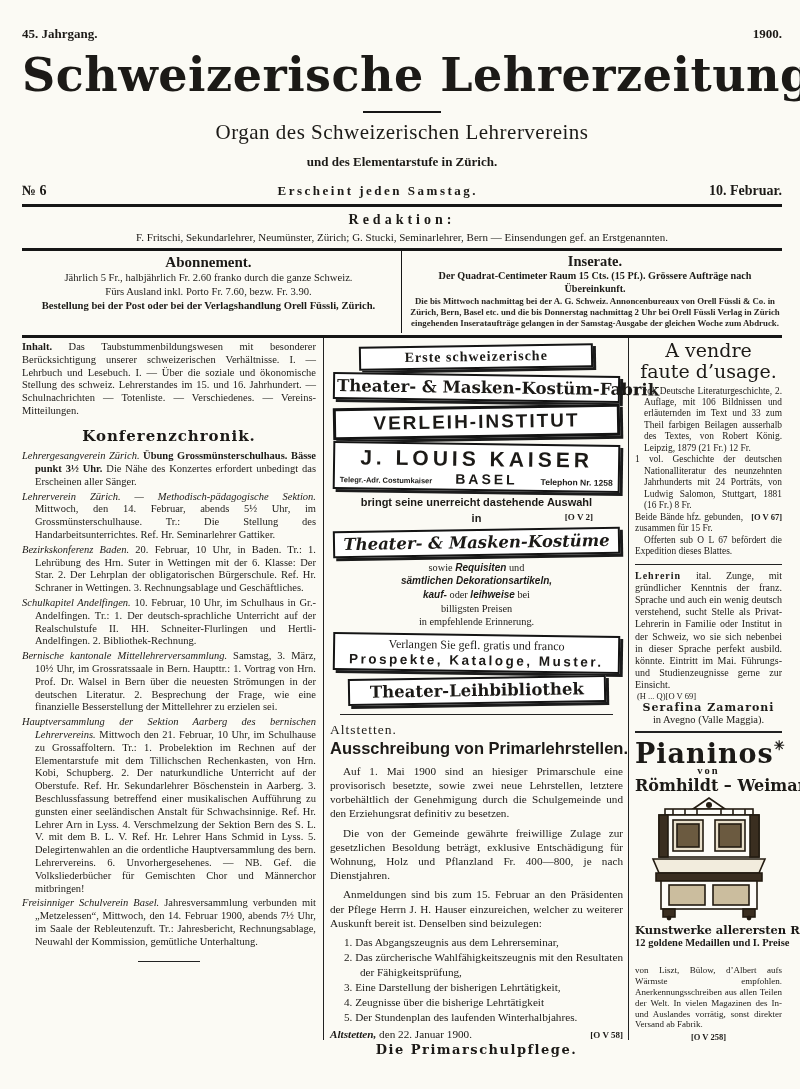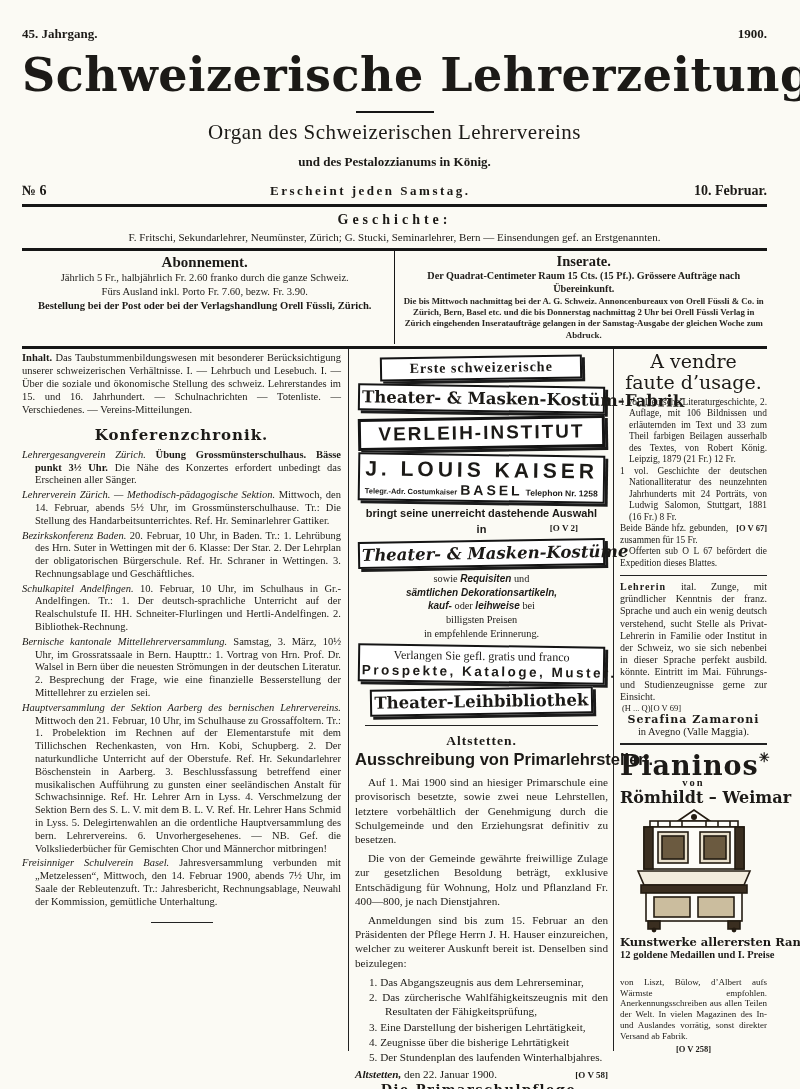--- a/index.html
+++ b/index.html
@@ -4,21 +4,21 @@
 <style>
   * { box-sizing: border-box; margin: 0; padding: 0; }
   html,body { width: 800px; height: 1089px; }
   body {
     background: #fbfaf4;
     color: #1c1a17;
     font-family: "Liberation Serif", serif;
     overflow: hidden;
     position: relative;
   }
-  .page { padding: 26px 33px 0 22px; }
+  .page { padding: 26px 18px 0 22px; }
 
   
   .mast-row { display:flex; justify-content:space-between; font-weight:bold; font-size:13px; }
   .np-title {
     text-align:center; font-family:"DejaVu Serif", serif; font-weight:bold;
     font-size:46px; letter-spacing:0.5px; margin-top:6px; white-space:nowrap;
   }
   .title-rule { width:78px; border-top:2.5px solid #161616; margin:9px auto 7px auto; }
   .organ { text-align:center; font-size:21px; letter-spacing:0.5px; }
   .organ2 { text-align:center; font-size:13px; font-weight:bold; margin-top:9px; }
@@ -37,21 +37,21 @@
   .ins-cell { width:50%; padding:2px 2px 3px 8px; text-align:center; }
   .abo-h { font-weight:bold; font-size:15px; }
   .abo-cell p { font-size:10.6px; line-height:1.3; }
   .ins-h { font-weight:bold; font-size:14.5px; }
   .ins-l1 { font-size:10.2px; font-weight:bold; line-height:1.25; }
   .ins-l2 { font-size:8.8px; line-height:1.3; font-weight:bold; color:#2a2723; }
 
   
   .main { display:flex; align-items:stretch; margin-top:0; height:702px; }
   .col-left  { width:337px; padding:3px 7px 0 0; }
-  .col-mid   { width:266px; border-left:1.5px solid #222; border-right:1.5px solid #222; padding:2px 5px 0 6px; }
+  .col-mid   { width:306px; border-left:1.5px solid #222; border-right:1.5px solid #222; padding:2px 5px 0 6px; }
   .col-right { width:153px; padding:2px 0 0 6px; }
 
   
   .inhalt { font-size:10.5px; line-height:1.23; text-align:justify; margin-bottom:9px; }
   .inhalt .lbl { font-weight:bold; }
   .konf-h { text-align:center; font-family:"DejaVu Serif", serif; font-weight:bold; font-size:15px; letter-spacing:1px; margin:2px 0 5px 0; }
   .entry { font-size:10.5px; line-height:1.22; text-align:justify; padding-left:13px; text-indent:-13px; margin-bottom:2px; }
   .entry .lead { font-style:italic; }
   .entry .bld { font-weight:bold; }
   .end-rule { width:62px; border-top:1.5px solid #222; margin:13px auto; }
@@ -78,21 +78,21 @@
   .bring-in .tag { position:absolute; right:30px; top:0; font-size:9px; font-family:"Liberation Serif", serif; }
   .b-kostume { font-family:"DejaVu Serif", serif; font-weight:bold; font-style:italic; font-size:16.5px; white-space:nowrap; }
   .deko { text-align:center; font-size:10.3px; line-height:1.32; margin:4px 0; }
   .deko .bi { font-weight:bold; font-style:italic; font-family:"Liberation Sans", sans-serif; font-size:10px; }
   .b-prosp .l1 { font-size:12px; }
   .b-prosp .l2 { font-family:"Liberation Sans", sans-serif; font-weight:bold; font-size:13.5px; letter-spacing:2.5px; white-space:nowrap; }
   .b-leihbib { font-family:"DejaVu Serif", serif; font-weight:bold; font-size:16.5px; width:88%; margin-left:auto; margin-right:auto; }
   .mid-rule { border-top:1.5px solid #222; margin:10px 10px 7px 10px; }
 
   
-  .alt-place { text-align:center; font-weight:bold; font-size:13.5px; letter-spacing:1px; }
+  .alt-place { font-weight:normal; font-size:13.5px; letter-spacing:1px; }
   .alt-h { text-align:center; font-family:"Liberation Sans", sans-serif; font-weight:bold; font-size:16.5px; margin:1px 0 6px 0; white-space:nowrap; }
   .alt-p { font-size:11.2px; line-height:1.27; text-align:justify; text-indent:13px; margin-bottom:5px; }
   .alt-li { font-size:11.2px; line-height:1.27; text-align:justify; padding-left:30px; text-indent:-16px; margin-bottom:1px; }
   .alt-date { display:flex; justify-content:space-between; align-items:baseline; font-size:11.2px; margin-top:4px; }
   .alt-date .pl { font-style:italic; font-weight:bold; }
   .alt-date .tag { font-size:9px; font-weight:bold; }
   .alt-sig { text-align:center; font-family:"DejaVu Serif", serif; font-weight:bold; font-size:13px; letter-spacing:1.5px; margin-top:2px; }
 
   
   .ven-h { text-align:center; font-family:"DejaVu Serif", serif; font-size:19px; line-height:1.1; margin-bottom:4px; }
@@ -121,30 +121,30 @@
 
 <div class="page">
 
   <div class="mast-row">
     <span>45. Jahrgang.</span>
     <span>1900.</span>
   </div>
   <div class="np-title">Schweizerische Lehrerzeitung.</div>
   <div class="title-rule"></div>
   <div class="organ">Organ des Schweizerischen Lehrervereins</div>
-  <div class="organ2">und des Pestalozzianums in König.</div>
+  <div class="organ2">und des Elementarstufe in Zürich.</div>
   <div class="issue-row">
     <span>№ 6</span>
     <span class="freq">Erscheint jeden Samstag.</span>
     <span>10. Februar.</span>
   </div>
 
   <div class="rule3"></div>
 
-  <div class="red-h">Geschichte:</div>
+  <div class="red-h">Redaktion:</div>
   <div class="red-line">F. Fritschi, Sekundarlehrer, Neumünster, Zürich; G. Stucki, Seminarlehrer, Bern — Einsendungen gef. an Erstgenannten.</div>
 
   <div class="rule3" style="margin-top:0;"></div>
 
   <div class="abo-row">
     <div class="abo-cell">
       <div class="abo-h">Abonnement.</div>
       <p>Jährlich 5 Fr., halbjährlich Fr. 2.60 franko durch die ganze Schweiz.</p>
       <p>Fürs Ausland inkl. Porto Fr. 7.60, bezw. Fr. 3.90.</p>
       <p style="font-weight:bold;">Bestellung bei der Post oder bei der Verlagshandlung Orell Füssli, Zürich.</p>

